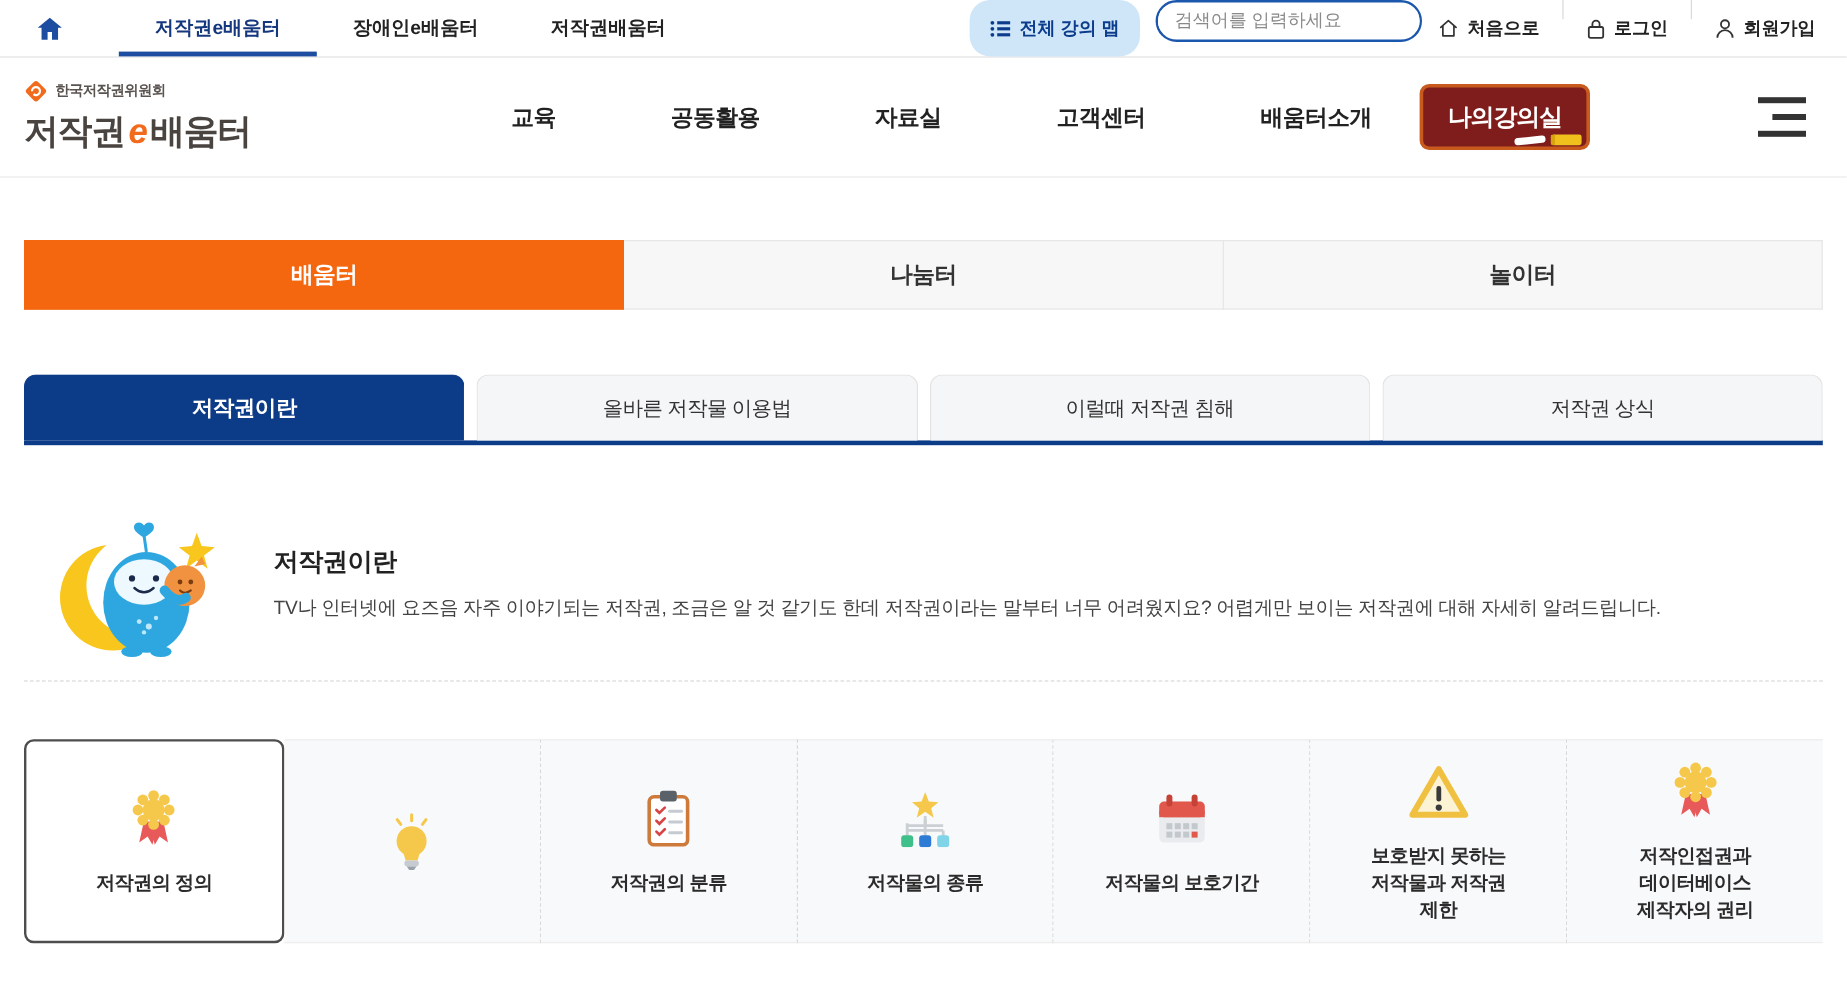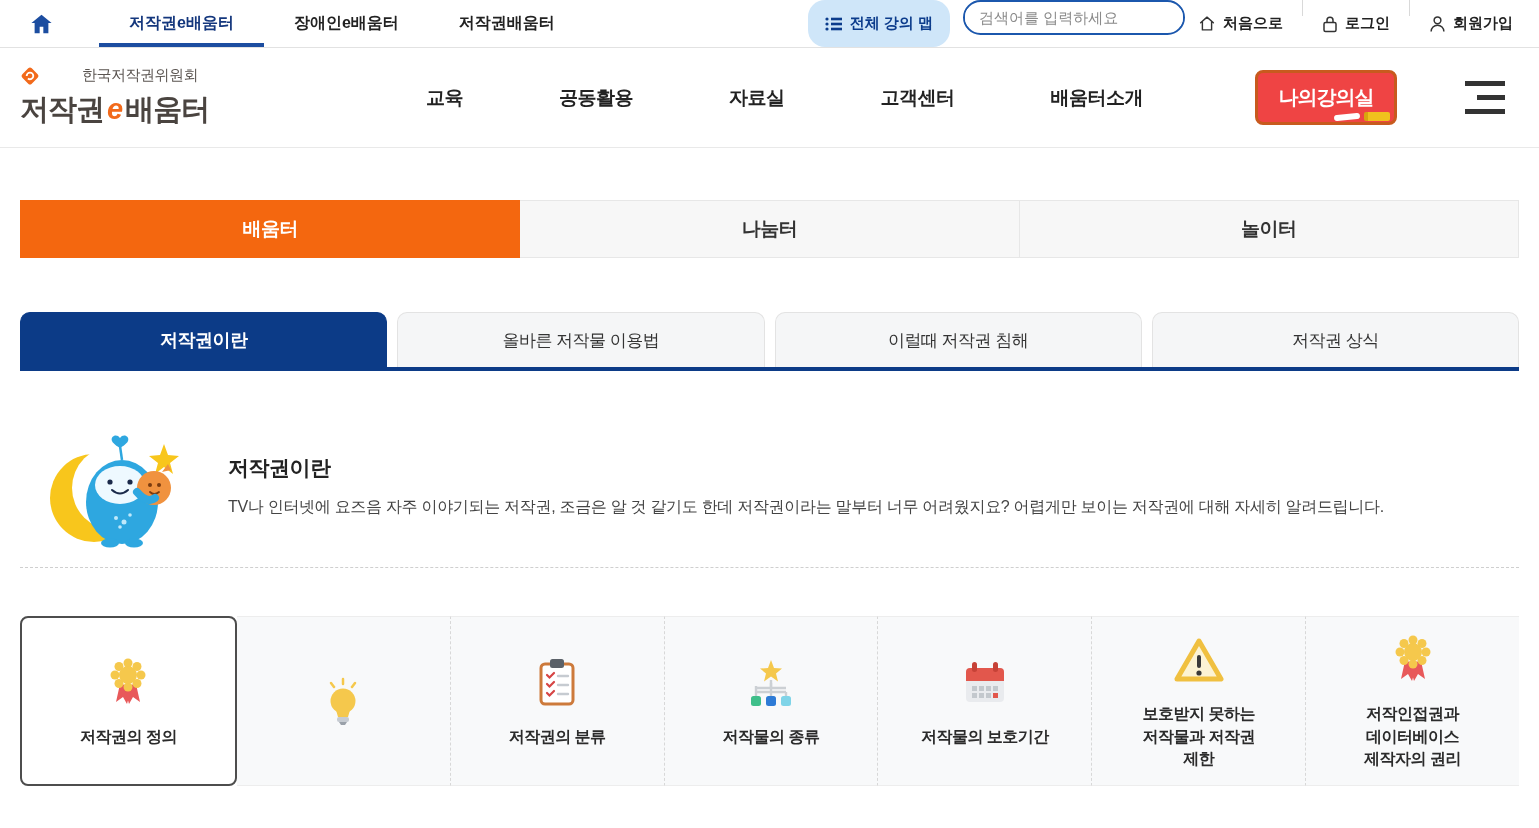--- a/index.html
+++ b/index.html
@@ -37,28 +37,28 @@
     font-family: Liberation Sans, sans-serif;
   }
   .search-wrap input::placeholder { color:#8a8a8a; }
   .top-link { display:flex; align-items:center; gap:7px; font-size:15px; font-weight:600; color:#222; cursor:pointer; }
   .vdiv { width:1px; height:16px; background:#d9d9d9; margin: 0 6px; }
 
   
   .header { height: 100px; display:flex; align-items:center; padding: 0 20px; border-bottom:1px solid #e9e9e9; }
   .logo { display:flex; flex-direction:column; gap:4px; cursor:pointer; min-width: 210px; }
   .logo-top { display:flex; align-items:center; gap:6px; }
-  .logo-org { font-size: 15px; color:#5a5450; font-weight:400; letter-spacing:-0.5px;margin-left:36px; }
+  .logo-org { font-size: 12px; color:#5a5450; font-weight:700; letter-spacing:-0.5px; }
   .logo-title { font-size: 29px; font-weight:bold; color:#4a4440; letter-spacing:-1px; }
   .logo-title .e { color:#f26a1b; font-style: italic; padding: 0 3px; }
   .main-nav { display:flex; gap: 96px; margin-left: 196px; }
   .main-nav .nav-item { font-size: 19px; font-weight: 600; color:#222; cursor:pointer; letter-spacing:-0.5px; }
   .my-class-btn {
-    margin-left: 112px; position: relative; width: 142px; height: 55px;
-    background: #ef4444; border: 3px solid #c85a1e; border-radius: 8px;
+    margin-left: 40px; position: relative; width: 142px; height: 55px;
+    background: #7f1d1d; border: 3px solid #c85a1e; border-radius: 8px;
     color:#fff; font-size: 20px; font-weight: bold; cursor:pointer; letter-spacing:-1px;
     font-family: inherit;
   }
   .chalk { position:absolute; right: 34px; bottom: 2px; width: 26px; height: 6px; background:#fff; border-radius:3px; transform: rotate(-6deg); }
   .eraser { position:absolute; right: 4px; bottom: 1px; width: 26px; height: 9px; background:#f0c11d; border-radius:2px; border-left: 4px solid #d8a50e; }
   .hamburger { margin-left:auto; margin-right: 14px; width: 40px; cursor:pointer; display:flex; flex-direction:column; gap:9px; }
   .hamburger .bar { height: 5px; background:#333; }
   .hamburger .bar.mid { width: 28px; align-self:flex-end; }
 
   

